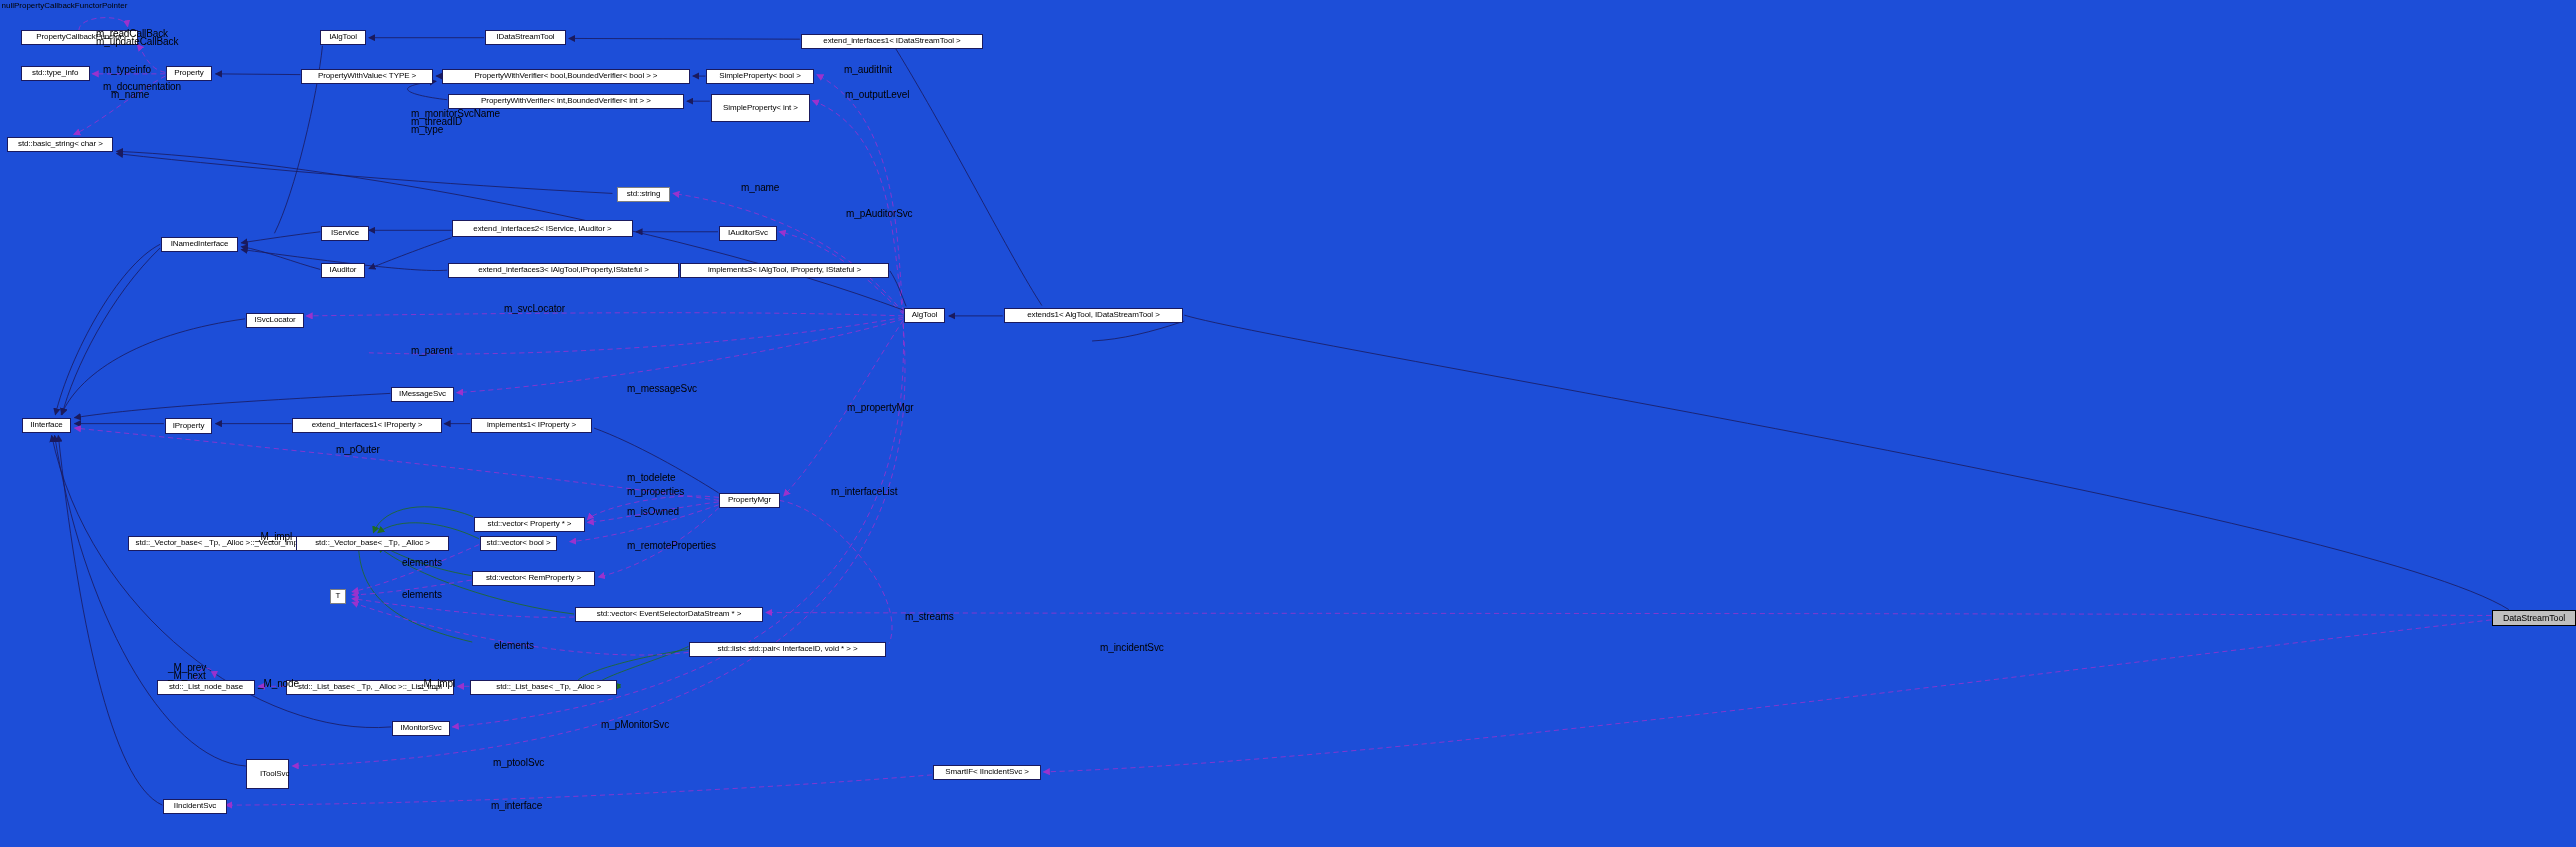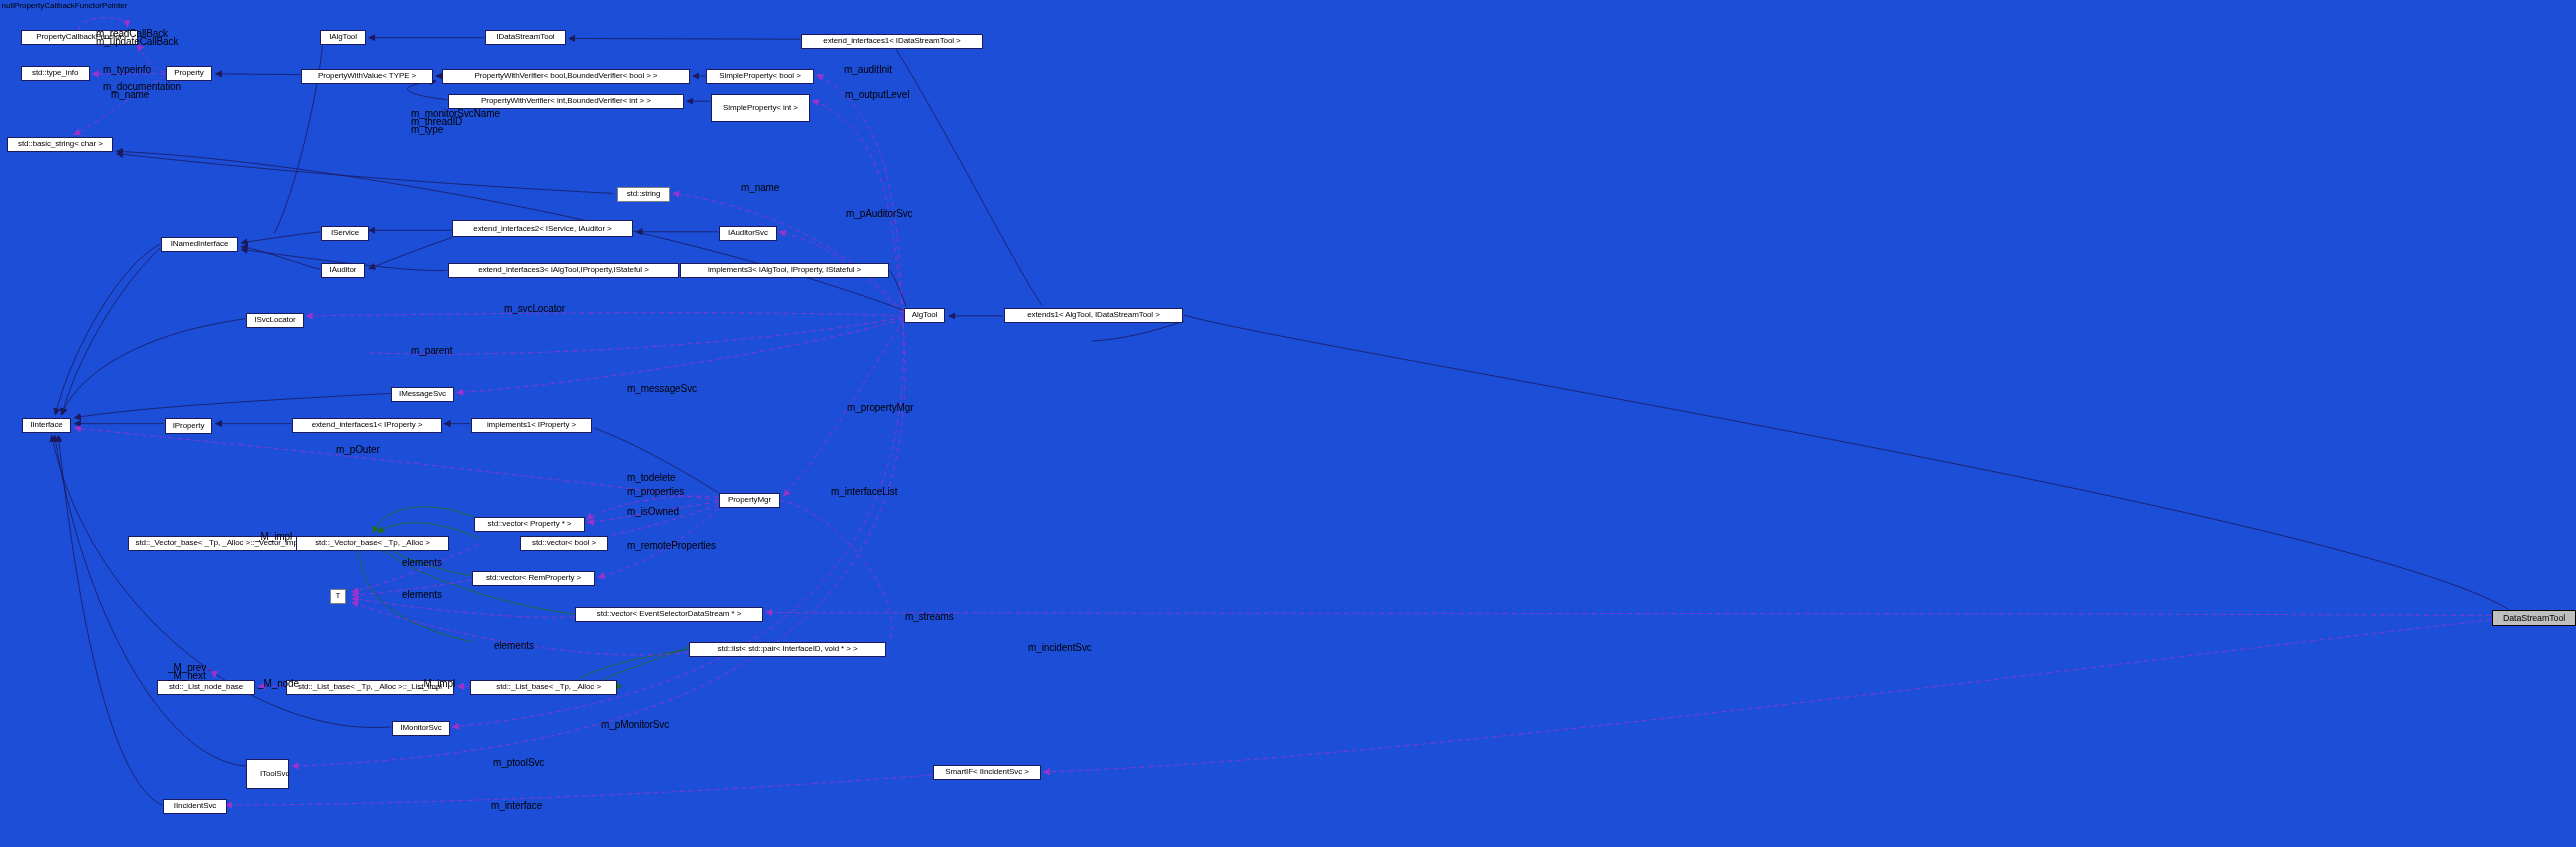--- a/index.html
+++ b/index.html
@@ -212,21 +212,21 @@
       <div class="node" style="left: 1004px; top: 308px; width: 179px; height: 14.8px;">extends1&lt; AlgTool, IDataStreamTool &gt;</div>
       <div class="node" style="left: 391px; top: 387px; width: 63px; height: 14.8px;">IMessageSvc</div>
       <div class="node" style="left: 22px; top: 418px; width: 49px; height: 14.8px;">IInterface</div>
       <div class="node" style="left: 165px; top: 418px; width: 47px; height: 16px;">IProperty</div>
       <div class="node" style="left: 292px; top: 418px; width: 150px; height: 14.8px;">extend_interfaces1&lt; IProperty &gt;</div>
       <div class="node" style="left: 471px; top: 418px; width: 121px; height: 14.8px;">implements1&lt; IProperty &gt;</div>
       <div class="node" style="left: 719px; top: 493px; width: 61px; height: 14.8px;">PropertyMgr</div>
       <div class="node" style="left: 474px; top: 517px; width: 111px; height: 14.8px;">std::vector&lt; Property * &gt;</div>
       <div class="node" style="left: 128px; top: 536px; width: 179px; height: 14.8px;">std::_Vector_base&lt; _Tp, _Alloc &gt;::_Vector_impl</div>
       <div class="node" style="left: 296px; top: 536px; width: 153px; height: 14.8px;">std::_Vector_base&lt; _Tp, _Alloc &gt;</div>
-      <div class="node" style="left: 480px; top: 536px; width: 88px; height: 14.8px; margin-left: 40px;">std::vector&lt; bool &gt;</div>
+      <div class="node" style="left: 480px; top: 536px; width: 77px; height: 14.8px;">std::vector&lt; bool &gt;</div>
       <div class="node" style="left: 472px; top: 571px; width: 123px; height: 14.8px;">std::vector&lt; RemProperty &gt;</div>
       <div class="node gray-border" style="left: 330px; top: 589px; width: 16px; height: 14.8px;">T</div>
       <div class="node" style="left: 575px; top: 607px; width: 188px; height: 14.8px;">std::vector&lt; EventSelectorDataStream * &gt;</div>
       <div class="node" style="left: 689px; top: 642px; width: 197px; height: 14.8px;">std::list&lt; std::pair&lt; InterfaceID, void * &gt; &gt;</div>
       <div class="node" style="left: 157px; top: 680px; width: 98px; height: 14.8px;">std::_List_node_base</div>
       <div class="node" style="left: 286px; top: 680px; width: 168px; height: 14.8px;">std::_List_base&lt; _Tp, _Alloc &gt;::_List_impl</div>
       <div class="node" style="left: 470px; top: 680px; width: 147px; height: 14.8px; padding-left: 14px;">std::_List_base&lt; _Tp, _Alloc &gt;</div>
       <div class="node" style="left: 392px; top: 721px; width: 58px; height: 14.8px;">IMonitorSvc</div>
       <div class="node" style="left: 246px; top: 759px; width: 43px; height: 30px; padding-left: 18px;">IToolSvc</div>
       <div class="node" style="left: 163px; top: 799px; width: 64px; height: 14.8px;">IIncidentSvc</div>
@@ -258,20 +258,20 @@
       <div class="elabel" style="left: 831px; top: 488px;">m_interfaceList</div>
       <div class="elabel" style="left: 255px; top: 533px;">_M_impl</div>
       <div class="elabel" style="left: 402px; top: 559px;">elements</div>
       <div class="elabel" style="left: 402px; top: 591px;">elements</div>
       <div class="elabel" style="left: 494px; top: 642px;">elements</div>
       <div class="elabel" style="left: 168px; top: 664px;">_M_prev</div>
       <div class="elabel" style="left: 168px; top: 672px;">_M_next</div>
       <div class="elabel" style="left: 258px; top: 680px;">_M_node</div>
       <div class="elabel" style="left: 418px; top: 680px;">_M_impl</div>
       <div class="elabel" style="left: 905px; top: 613px;">m_streams</div>
-      <div class="elabel" style="left: 984px; top: 644px; padding-left: 44px;">m_incidentSvc</div>
+      <div class="elabel" style="left: 1056px; top: 644px; padding-left: 44px;">m_incidentSvc</div>
       <div class="elabel" style="left: 601px; top: 721px;">m_pMonitorSvc</div>
       <div class="elabel" style="left: 493px; top: 759px;">m_ptoolSvc</div>
       <div class="elabel" style="left: 491px; top: 802px;">m_interface</div>
     </div>
 
 </div>
 
 
 </body></html>

